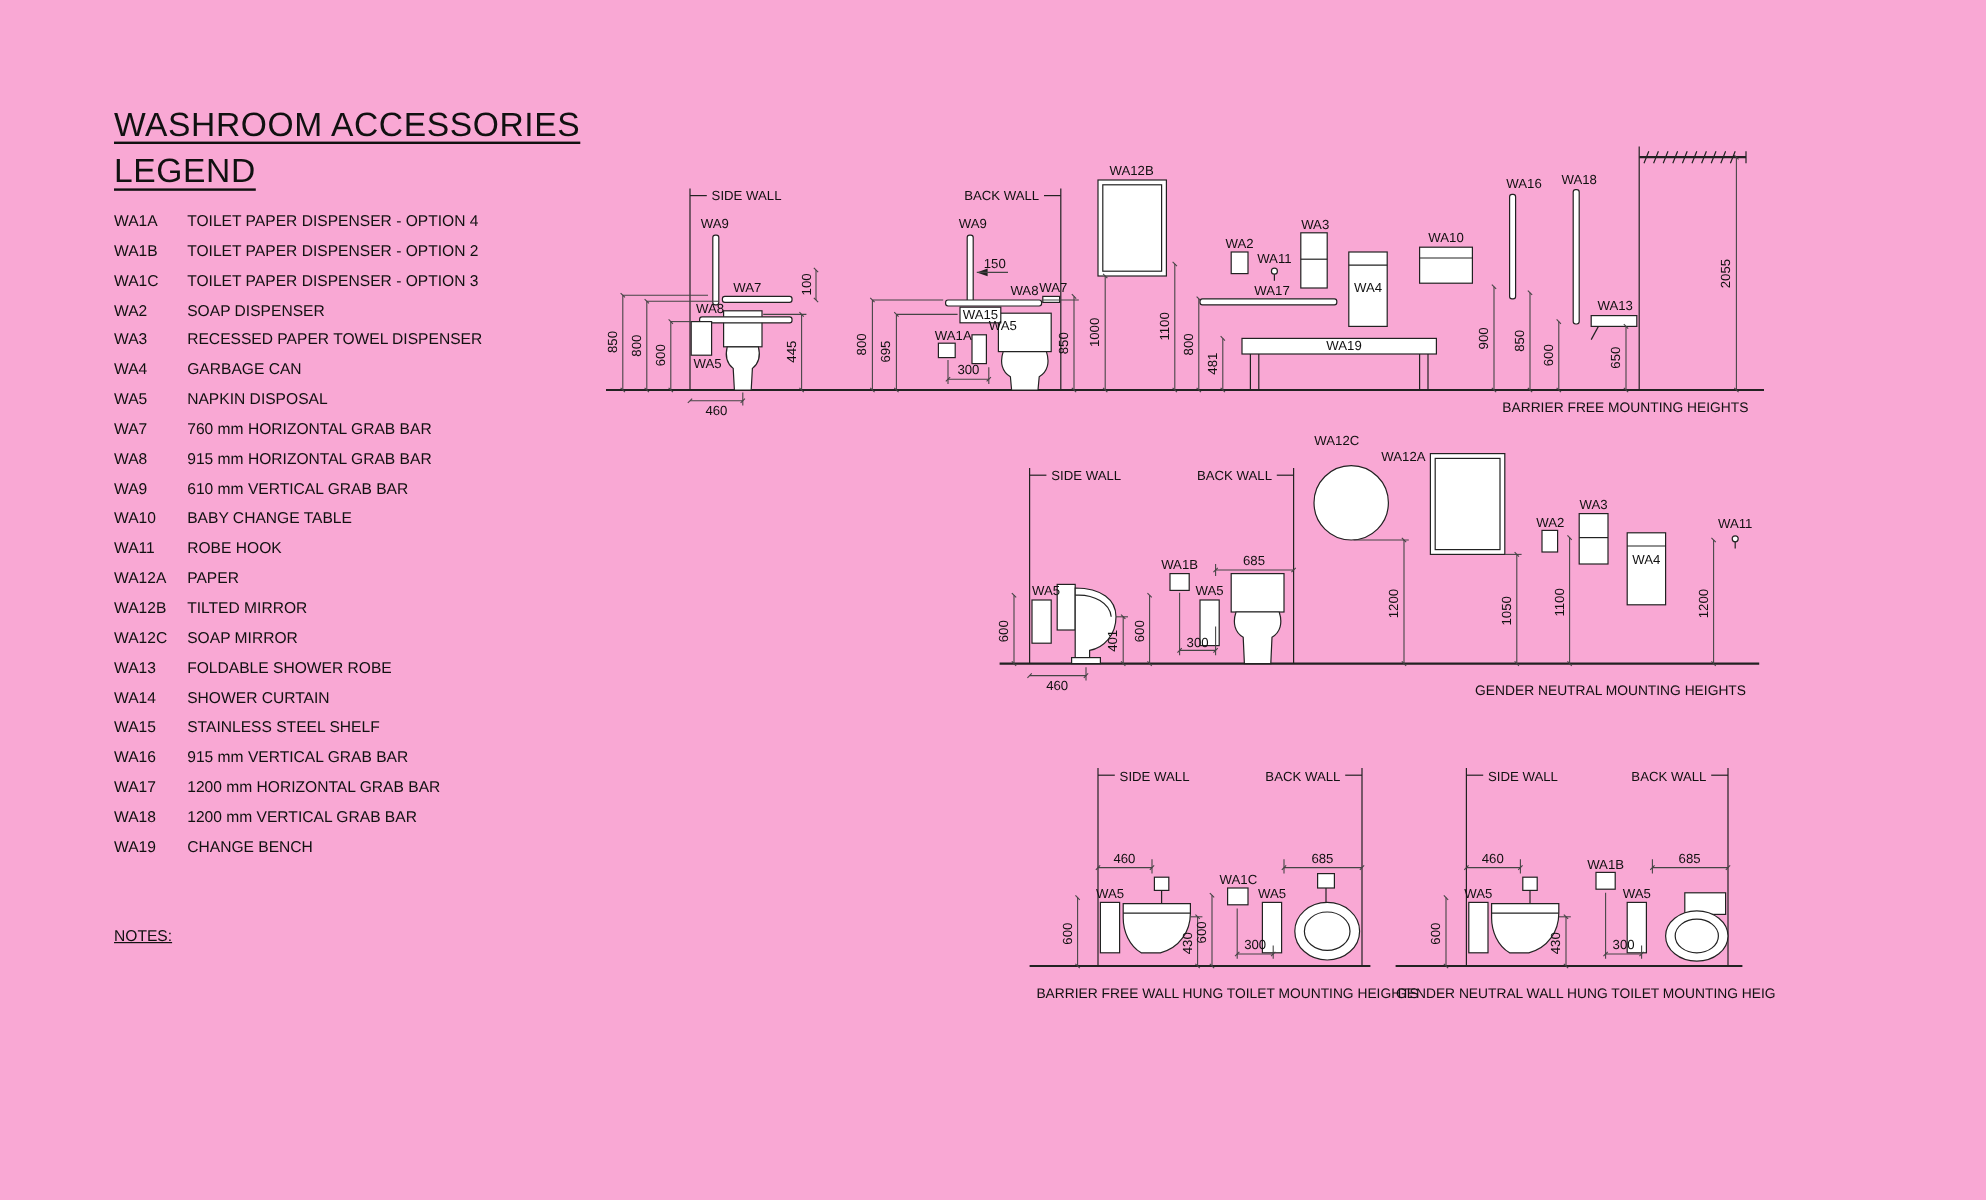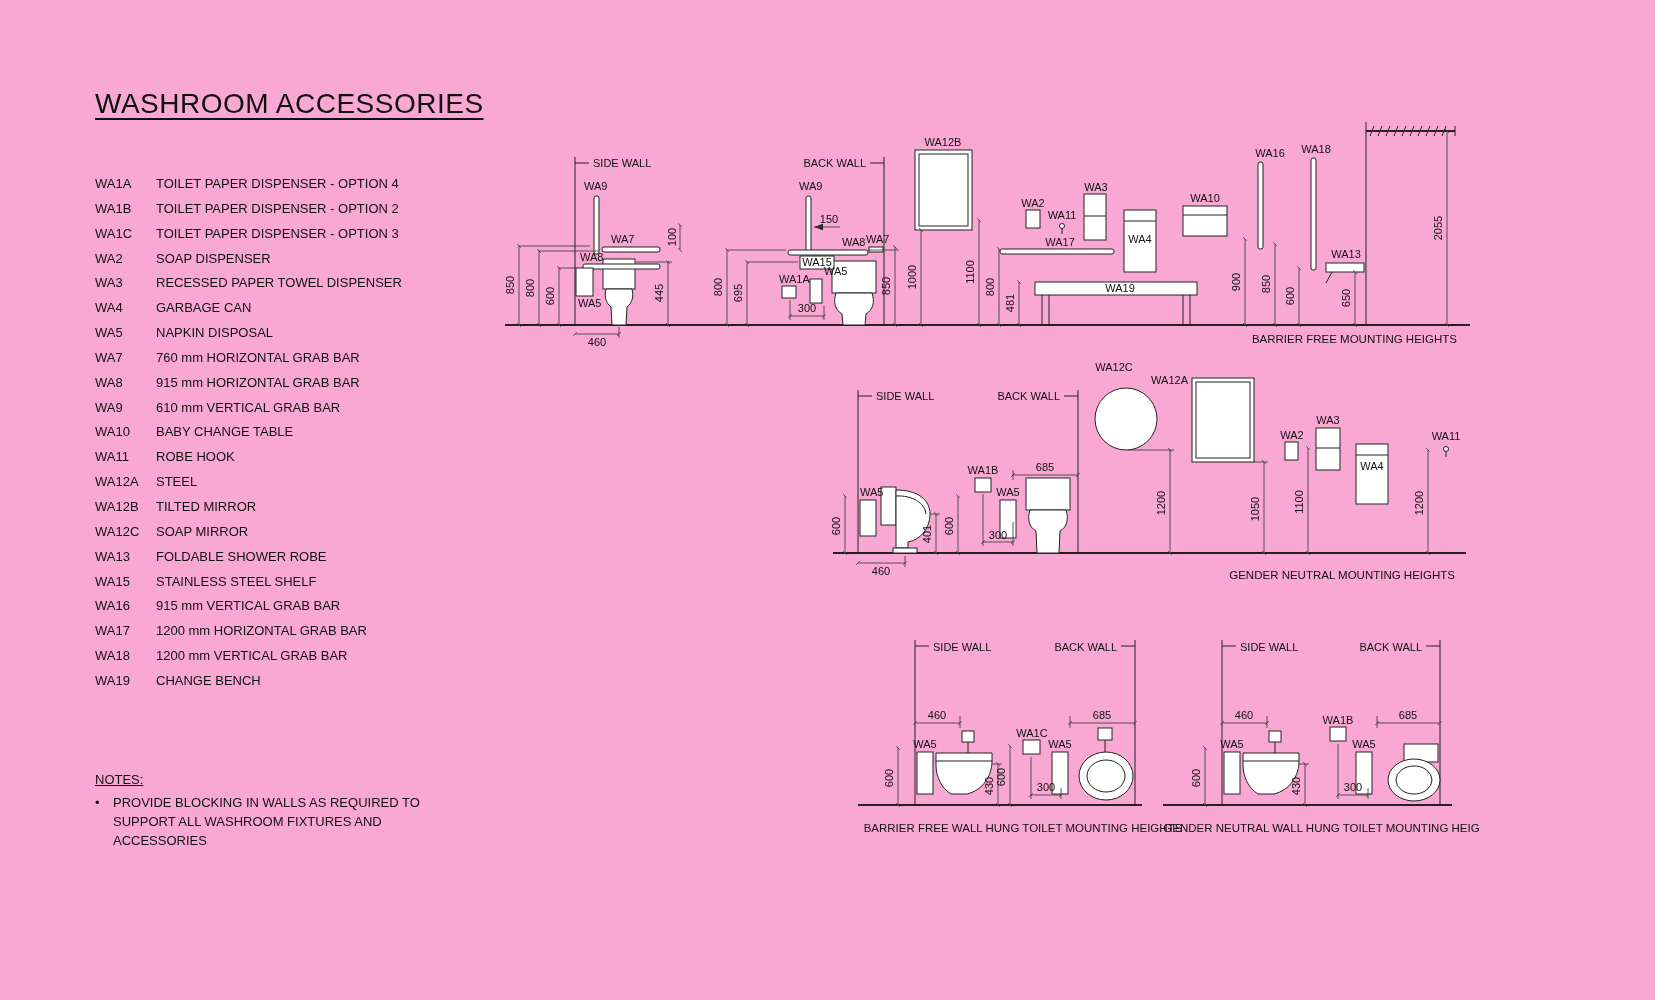--- a/index.html
+++ b/index.html
@@ -27,20 +27,21 @@
   svg text{font-family:"Liberation Sans",sans-serif;font-size:11px;fill:#111}
   svg .cap{font-size:11.5px}
 </style>
 </head>
 <body>
 
 <div class="sheet">
 
   <div class="title-block">
     <div class="title-line">WASHROOM ACCESSORIES</div>
+    <div class="title-line">LEGEND</div>
   </div>
 
   <div class="legend">
     <div class="legend-row">
         <span class="legend-code">WA1A</span>
         <span class="legend-desc">TOILET PAPER DISPENSER - OPTION 4</span>
       </div>
     <div class="legend-row">
         <span class="legend-code">WA1B</span>
         <span class="legend-desc">TOILET PAPER DISPENSER - OPTION 2</span>
@@ -80,35 +81,39 @@
     <div class="legend-row">
         <span class="legend-code">WA10</span>
         <span class="legend-desc">BABY CHANGE TABLE</span>
       </div>
     <div class="legend-row">
         <span class="legend-code">WA11</span>
         <span class="legend-desc">ROBE HOOK</span>
       </div>
     <div class="legend-row">
         <span class="legend-code">WA12A</span>
-        <span class="legend-desc">STEEL</span>
+        <span class="legend-desc">PAPER</span>
       </div>
     <div class="legend-row">
         <span class="legend-code">WA12B</span>
         <span class="legend-desc">TILTED MIRROR</span>
       </div>
     <div class="legend-row">
         <span class="legend-code">WA12C</span>
         <span class="legend-desc">SOAP MIRROR</span>
       </div>
     <div class="legend-row">
         <span class="legend-code">WA13</span>
         <span class="legend-desc">FOLDABLE SHOWER ROBE</span>
       </div>
     <div class="legend-row">
+        <span class="legend-code">WA14</span>
+        <span class="legend-desc">SHOWER CURTAIN</span>
+      </div>
+    <div class="legend-row">
         <span class="legend-code">WA15</span>
         <span class="legend-desc">STAINLESS STEEL SHELF</span>
       </div>
     <div class="legend-row">
         <span class="legend-code">WA16</span>
         <span class="legend-desc">915 mm VERTICAL GRAB BAR</span>
       </div>
     <div class="legend-row">
         <span class="legend-code">WA17</span>
         <span class="legend-desc">1200 mm HORIZONTAL GRAB BAR</span>
@@ -118,24 +123,20 @@
         <span class="legend-desc">1200 mm VERTICAL GRAB BAR</span>
       </div>
     <div class="legend-row">
         <span class="legend-code">WA19</span>
         <span class="legend-desc">CHANGE BENCH</span>
       </div>
   </div>
 
   <div class="notes">
     <div class="notes-heading">NOTES:</div>
-    <div class="note-item">
-      <span class="note-bullet"></span>
-      <span class="note-text">PROVIDE BLOCKING IN WALLS AS REQUIRED TO SUPPORT ALL WASHROOM FIXTURES AND ACCESSORIES</span>
-    </div>
   </div>
 
   <svg class="drawing" viewBox="480 115 1000 745">
     <defs>
       <marker id="tk" markerWidth="7" markerHeight="7" refX="3.5" refY="3.5" orient="auto">
         <path d="M1.5,5.5 L5.5,1.5" stroke="#444" stroke-width="1" fill="none"></path>
       </marker>
     </defs>
 
     <g>

